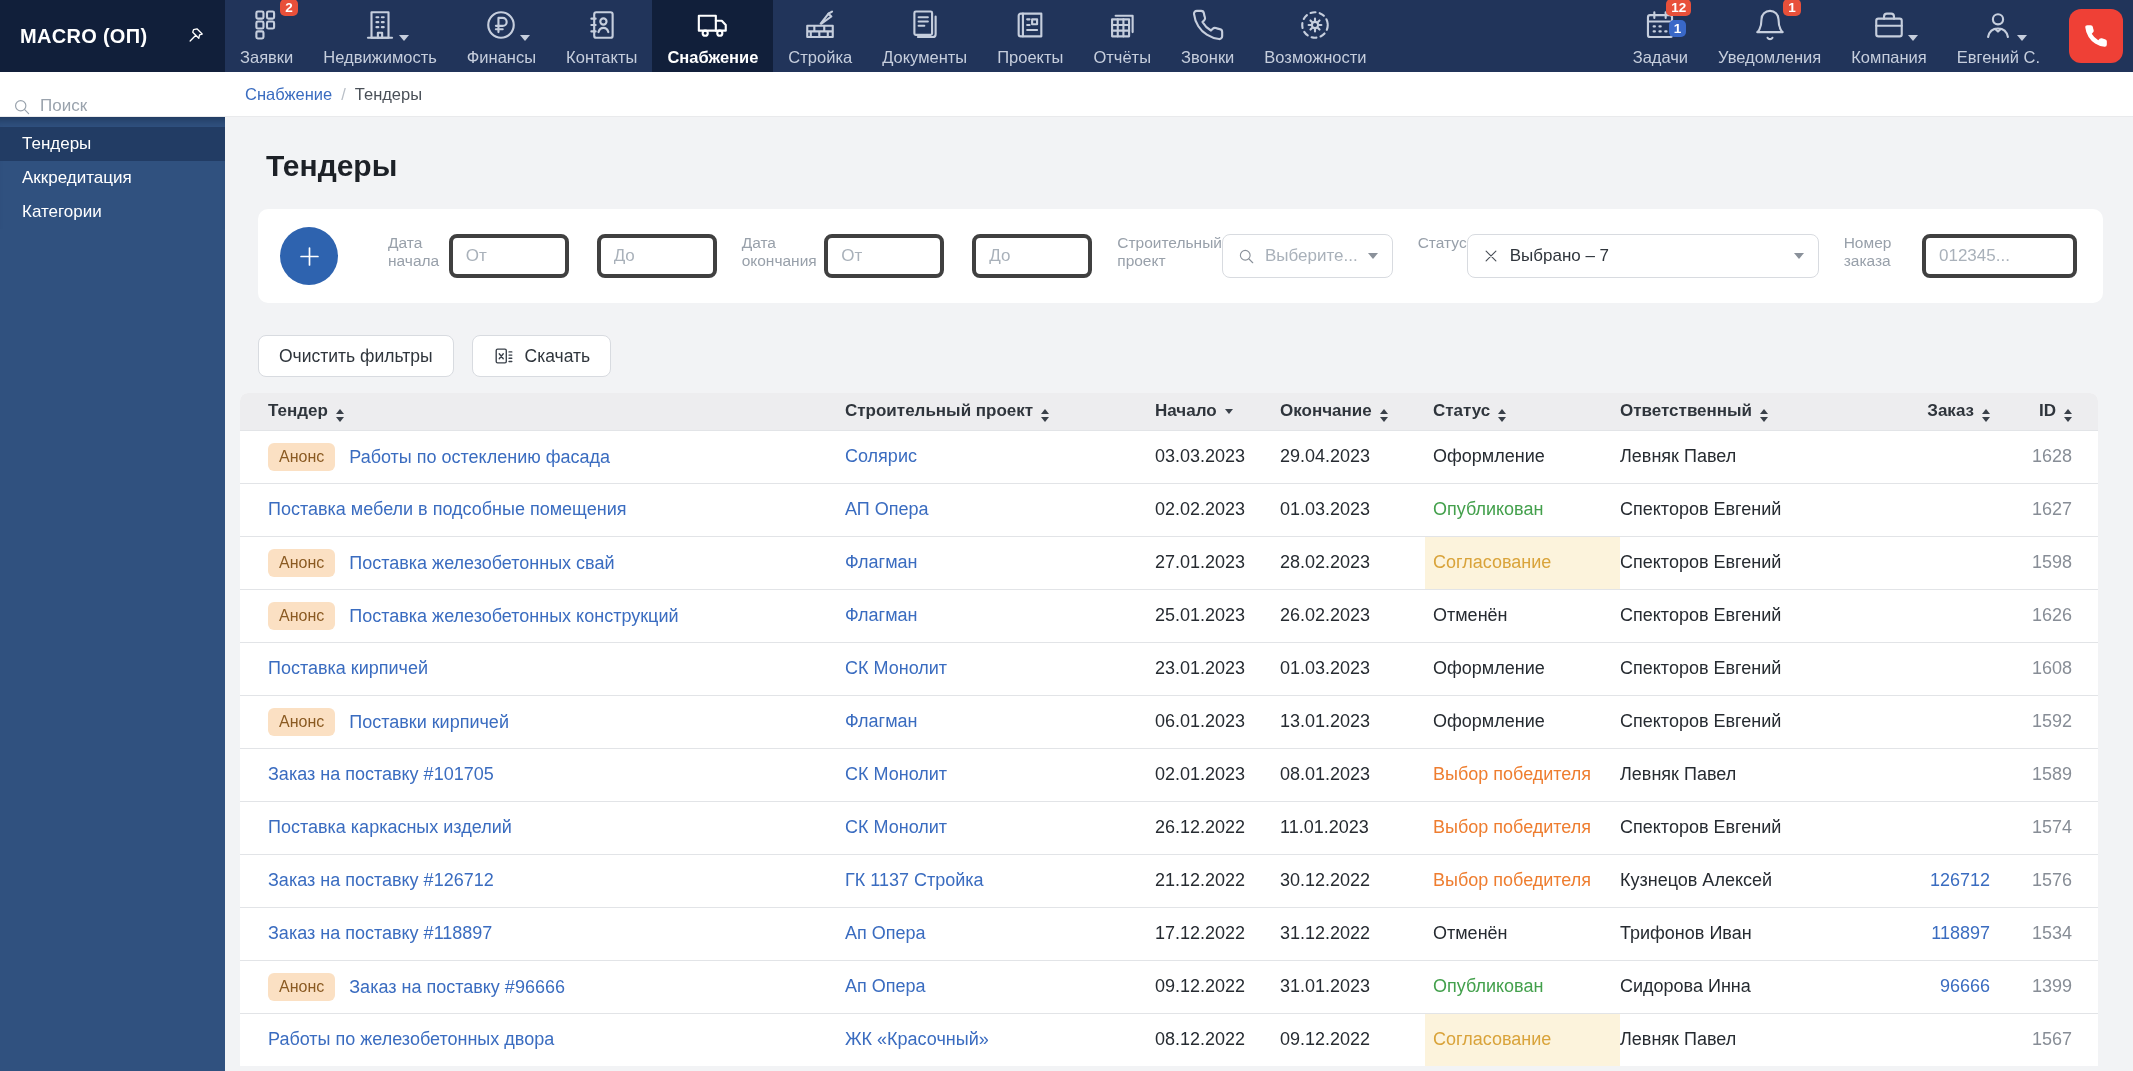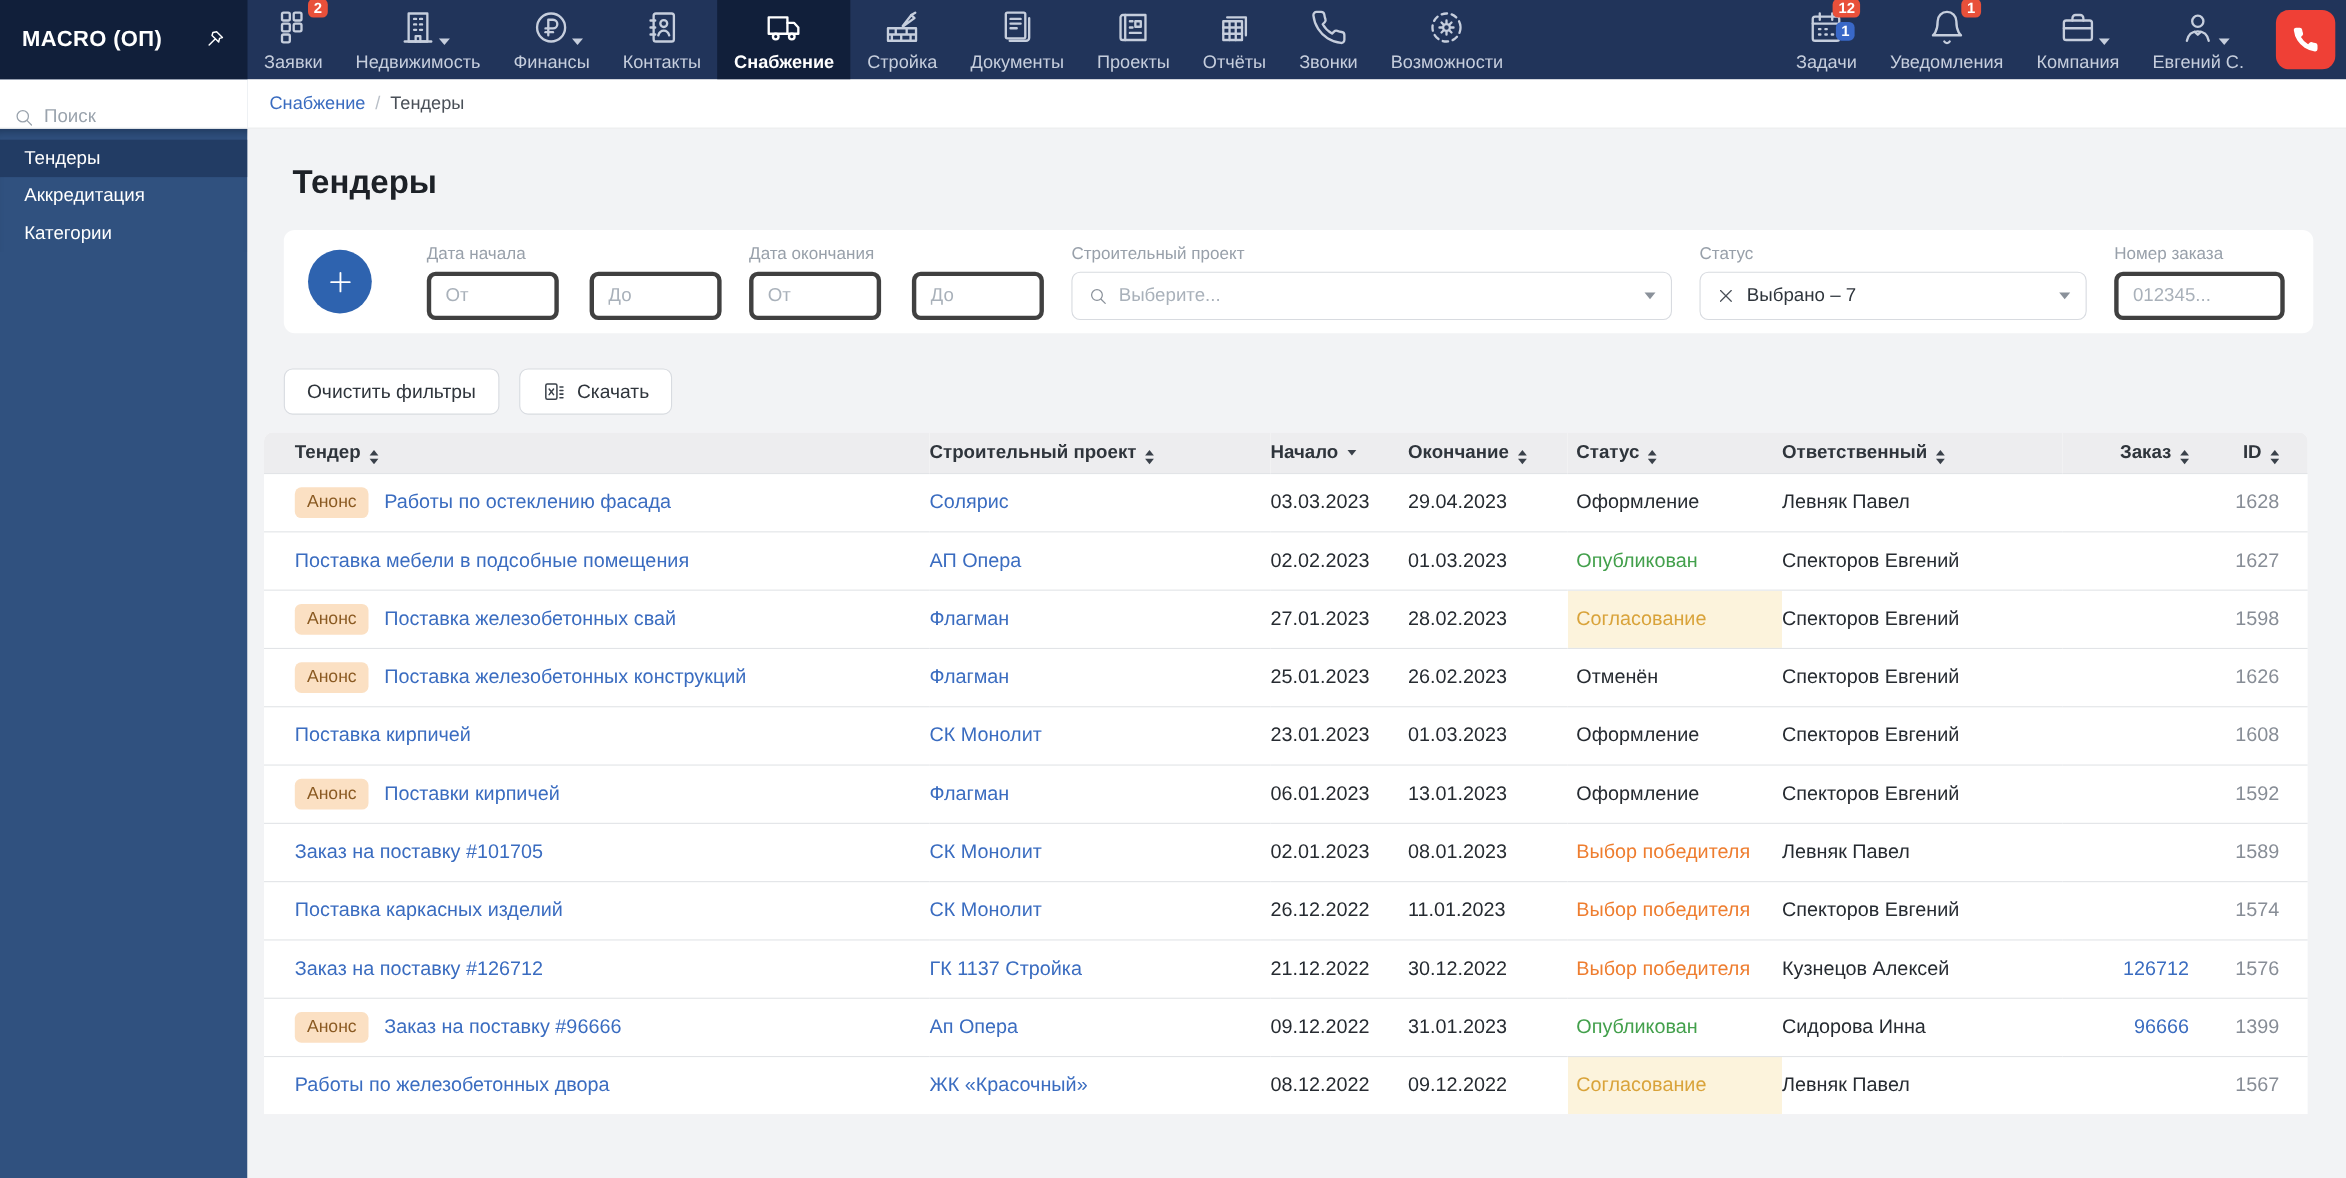--- a/index.html
+++ b/index.html
@@ -41,21 +41,21 @@
   .breadcrumb a{color:var(--link);text-decoration:none;cursor:pointer}
   .breadcrumb .sep{color:#b9bfc7}
   .breadcrumb .cur{color:#4a5058}
   .content{padding:0 30px 0 15px;height:calc(100% - 45px);overflow:hidden}
   h1{font-size:30px;color:#1d2127;margin:32px 0 26px 26px;font-weight:700}
 
   
   .filter-card{background:#fff;border-radius:10px;height:94px;margin-left:18px;display:flex;align-items:center;gap:25px;padding:0 26px 0 22px}
   .add-btn{width:58px;height:58px;border-radius:50%;background:var(--accent-blue);border:none;color:#fff;display:flex;align-items:center;justify-content:center;margin-right:25px;cursor:pointer;flex:0 0 58px}
   .add-btn svg{width:27px;height:27px}
-  .fgroup{display:flex;flex-direction:column}
+  .fgroup{display:flex;flex-direction:row}
   .fgroup.grow{flex:1}
   .flabel{font-size:15.5px;color:#98a0aa;margin-bottom:7px}
   .frow{display:flex;gap:28px}
   .finput{height:44px;border:4px solid #404040;border-radius:8px;font-size:17px;padding:0 13px;color:#333;outline:none;font-family:inherit;background:#fff}
   .finput::placeholder{color:#a9b1ba}
   .finput.small{width:120px}
   .finput.order{width:155px}
   .fselect{height:44px;border:1px solid #d8dbe0;border-radius:8px;display:flex;align-items:center;gap:10px;padding:0 14px;cursor:pointer;background:#fff;color:#8a919a}
   .fselect .ph{color:#a9b1ba;font-size:17px}
   .fselect .val{color:#2f353c;font-size:17px}
@@ -543,20 +543,30 @@
               <td class="col-tender"><a class="cell-link">Заказ на поставку #126712</a></td>
               <td class="col-project"><a class="cell-link">ГК 1137 Стройка</a></td>
               <td class="col-start">21.12.2022</td>
               <td class="col-end">30.12.2022</td>
               <td class="col-status st-winner">Выбор победителя</td>
               <td class="col-responsible">Кузнецов Алексей</td>
               <td class="col-order"><a class="cell-link">126712</a></td>
               <td class="col-id">1576</td>
             </tr>
             <tr>
+              <td class="col-tender"><a class="cell-link">Заказ на поставку #118897</a></td>
+              <td class="col-project"><a class="cell-link">Ап Опера</a></td>
+              <td class="col-start">17.12.2022</td>
+              <td class="col-end">31.12.2022</td>
+              <td class="col-status st-default">Отменён</td>
+              <td class="col-responsible">Трифонов Иван</td>
+              <td class="col-order"><a class="cell-link">118897</a></td>
+              <td class="col-id">1534</td>
+            </tr>
+            <tr>
               <td class="col-tender"><span class="badge">Анонс</span><a class="cell-link">Заказ на поставку #96666</a></td>
               <td class="col-project"><a class="cell-link">Ап Опера</a></td>
               <td class="col-start">09.12.2022</td>
               <td class="col-end">31.01.2023</td>
               <td class="col-status st-published">Опубликован</td>
               <td class="col-responsible">Сидорова Инна</td>
               <td class="col-order"><a class="cell-link">96666</a></td>
               <td class="col-id">1399</td>
             </tr>
             <tr>

